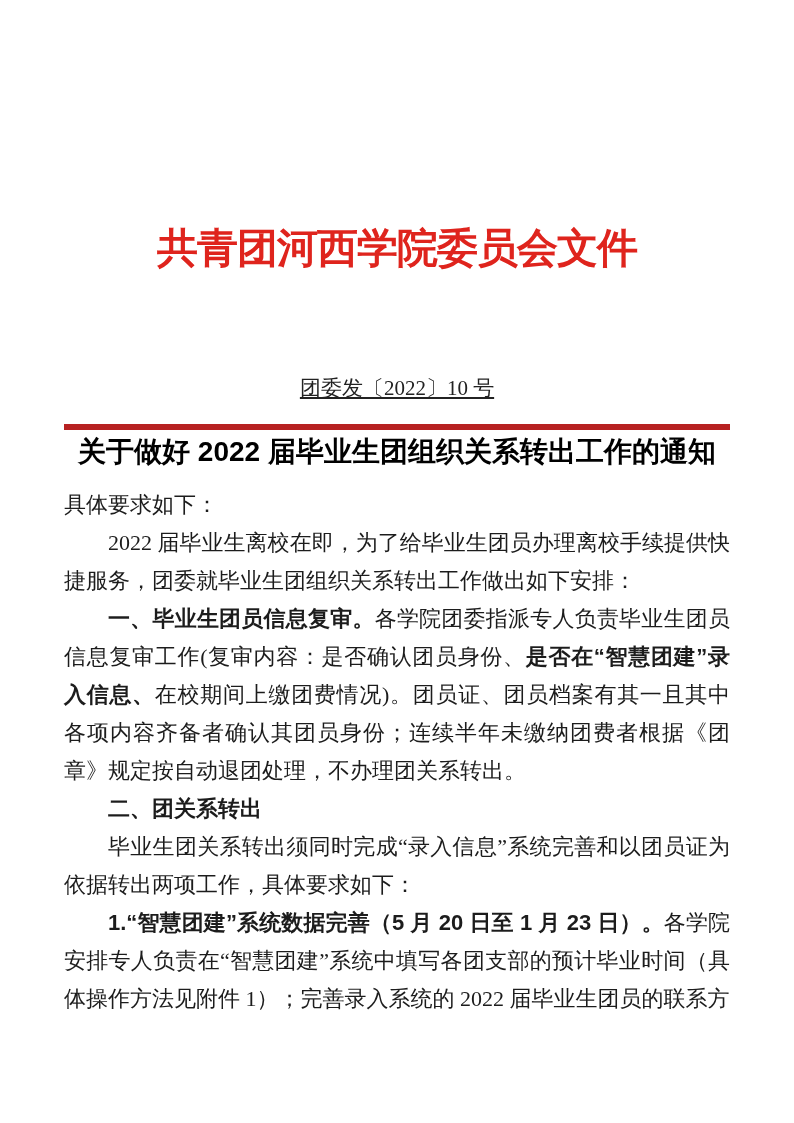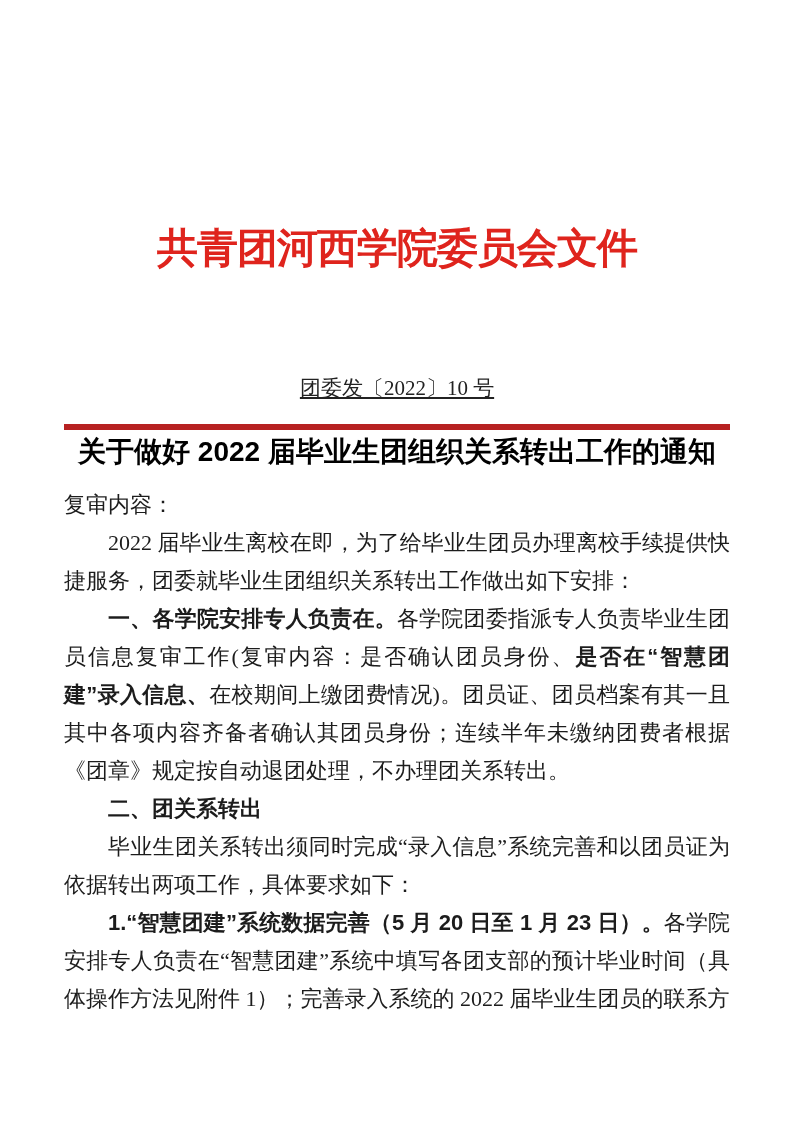--- a/index.html
+++ b/index.html
@@ -78,25 +78,25 @@
   <div class="org-title">共青团河西学院委员会文件</div>
 
   <div class="doc-number">团委发〔2022〕10 号</div>
 
   <div class="divider"></div>
 
   <div class="doc-title">关于做好 2022 届毕业生团组织关系转出工作的通知</div>
 
   <div class="body-text">
 
-    <p class="para">复审内容：</p>
+    <p class="para">具体要求如下：</p>
 
     <p class="para indent"><span>2022 届毕业生离校在即，为了给毕业生团员办理离校手续提供快捷服务，团委就毕业生团组织关系转出工作做出如下安排：</span></p>
 
-    <p class="para indent"><span class="b">一、各学院安排专人负责在。</span><span>各学院团委指派专人负责毕业生团员信息复审工作(复审内容：是否确认团员身份、</span><span class="b">是否在“智慧团建”录入信息、</span><span>在校期间上缴团费情况)。团员证、团员档案有其一且其中各项内容齐备者确认其团员身份；连续半年未缴纳团费者根据《团章》规定按自动退团处理，不办理团关系转出。</span></p>
+    <p class="para indent"><span class="b">一、毕业生团员信息复审。</span><span>各学院团委指派专人负责毕业生团员信息复审工作(复审内容：是否确认团员身份、</span><span class="b">是否在“智慧团建”录入信息、</span><span>在校期间上缴团费情况)。团员证、团员档案有其一且其中各项内容齐备者确认其团员身份；连续半年未缴纳团费者根据《团章》规定按自动退团处理，不办理团关系转出。</span></p>
 
     <p class="para indent"><span class="b">二、团关系转出</span></p>
 
     <p class="para indent"><span>毕业生团关系转出须同时完成“录入信息”系统完善和以团员证为依据转出两项工作，具体要求如下：</span></p>
 
     <p class="para indent"><span class="b">1.“智慧团建”系统数据完善（5 月 20 日至 1 月 23 日）。</span><span>各学院安排专人负责在“智慧团建”系统中填写各团支部的预计毕业时间（具体操作方法见附件 1）；完善录入系统的 2022 届毕业生团员的联系方</span></p>
 
   </div>
 
 </div>

